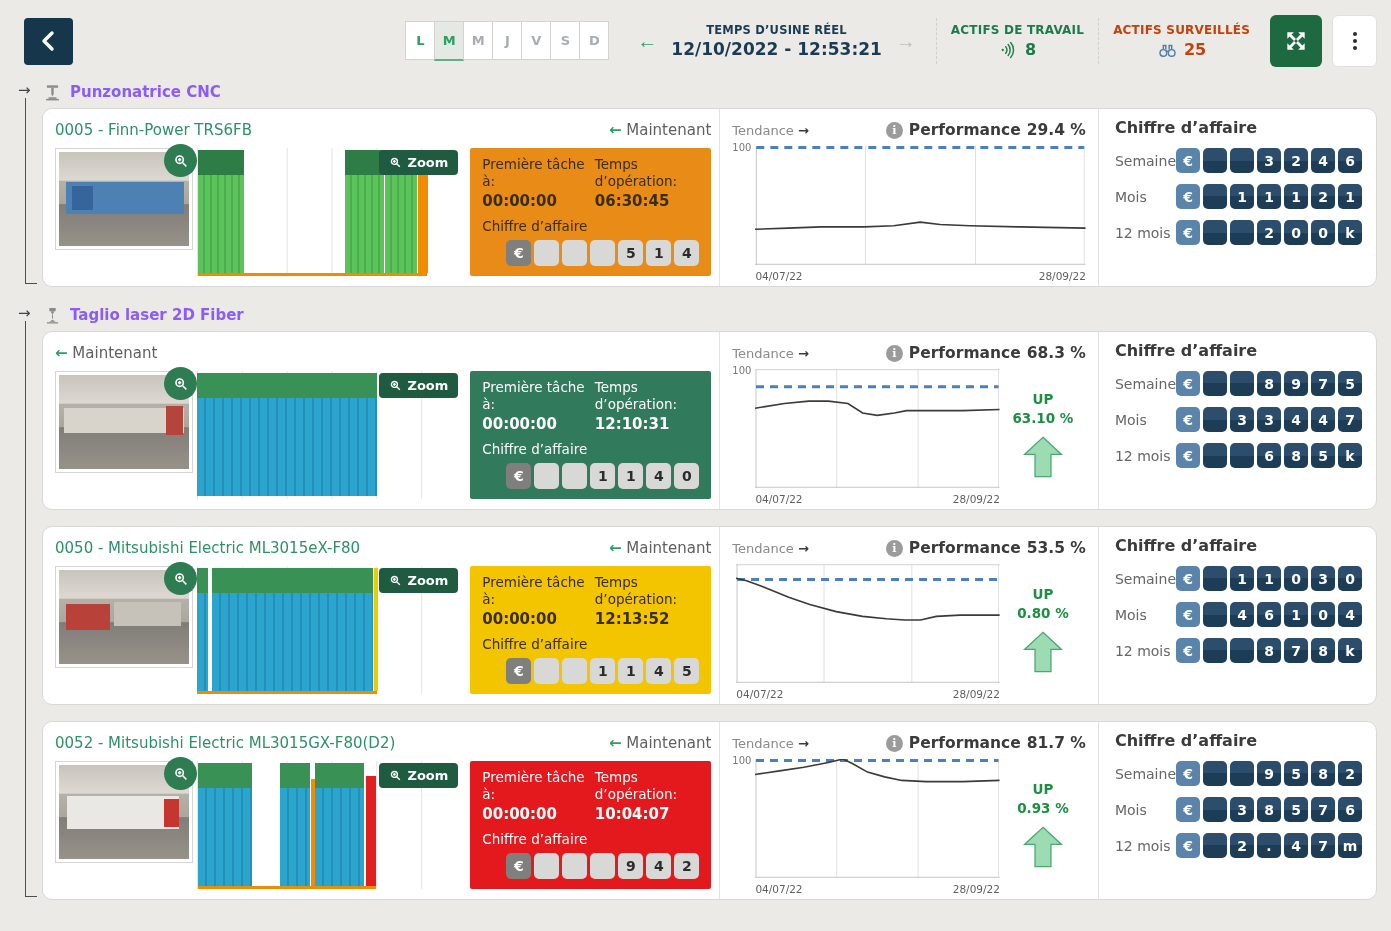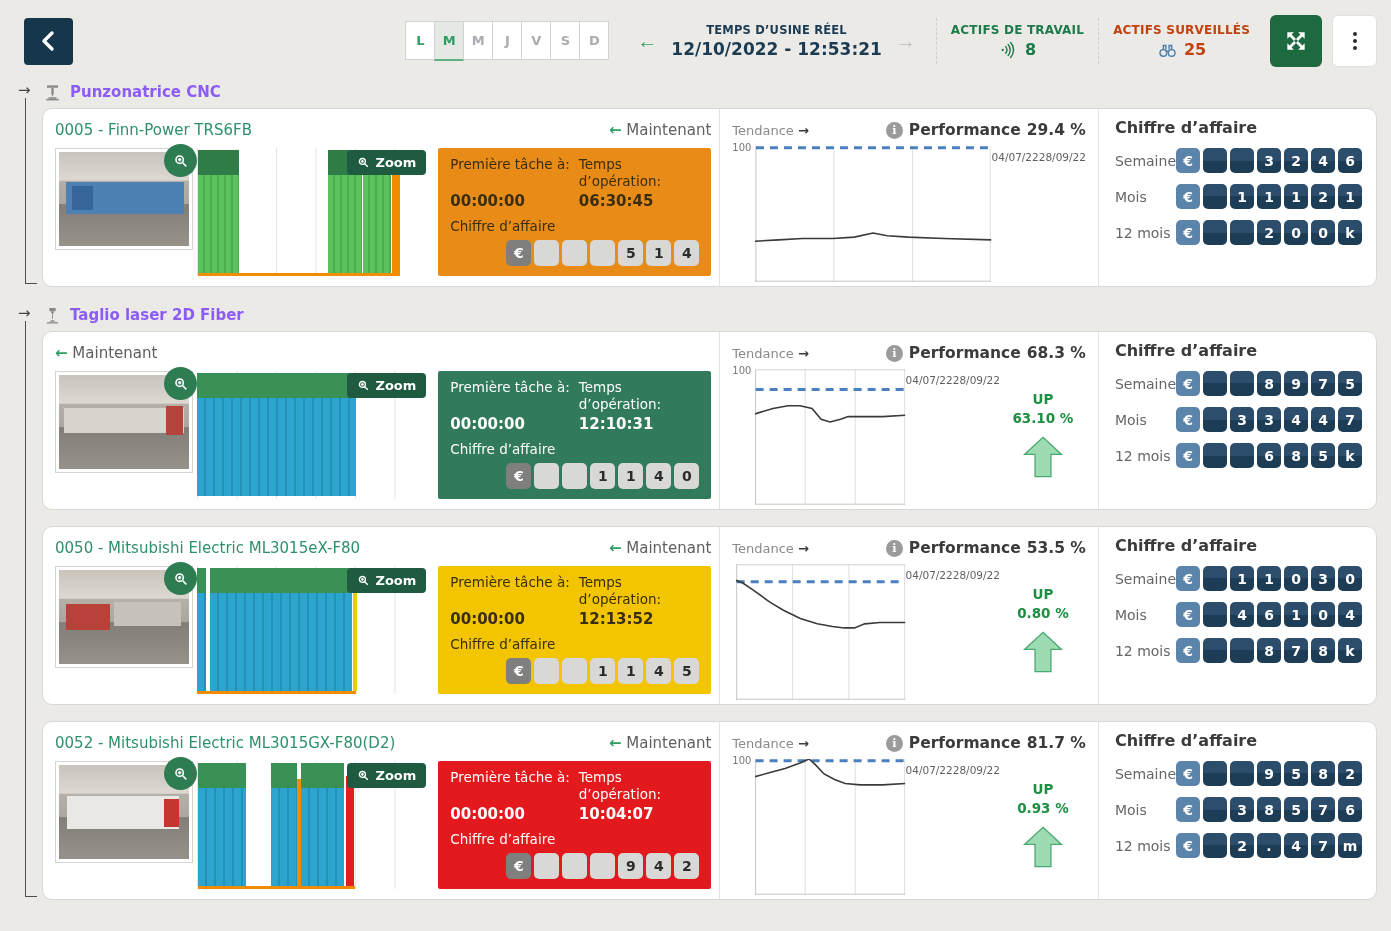--- a/index.html
+++ b/index.html
@@ -60,21 +60,21 @@
   .seg{position:absolute;top:2px;bottom:3px;}
   .seg-green{background:repeating-linear-gradient(90deg,#5cc25c 0 5px,#4bad4b 5px 7px);}
   .seg-cyan{background:repeating-linear-gradient(90deg,#2ba4ce 0 7px,#2390b7 7px 9px);}
   .seg-cap{position:absolute;left:0;right:0;top:0;height:20%;background:#3a9155;}
   .cap-green{background:#2e7d46;}
   .seg-orange{background:#ef8c00;top:14%;}
   .seg-red{background:#e02020;top:12%;}
   .seg-yellow{background:#e6cf00;}
   .seg-baseline{top:auto;bottom:0;height:3px;background:#ef8c00;}
   .zoom-btn{position:absolute;top:2px;right:8px;background:#1e5b41;color:#fff;border:none;border-radius:4px;display:flex;align-items:center;gap:5px;padding:5px 10px;font-size:13px;font-weight:bold;font-family:inherit;cursor:pointer;z-index:2;}
-  .status{width:273px;box-sizing:border-box;border-radius:2px;padding:8px 12px;display:flex;flex-direction:column;}
+  .status{width:241px;box-sizing:border-box;border-radius:2px;padding:8px 12px;display:flex;flex-direction:column;}
   .status-grid{display:grid;grid-template-columns:1fr 1fr;column-gap:8px;}
   .s-label{font-size:13.5px;line-height:1.25;}
   .s-value{font-size:15px;font-weight:bold;margin-top:2px;}
   .rev-label{margin-top:8px;}
   .status .odo{margin-top:5px;justify-content:flex-end;}
   .status-dark .s-label,.status-dark .s-value{color:#3a2e10;}
   .status-light .s-label,.status-light .s-value{color:#fdfdfd;}
   
   .odo{display:flex;gap:3px;}
   .odo-cell{width:25px;height:26px;border-radius:5px;display:flex;align-items:center;justify-content:center;font-weight:bold;font-size:14px;}
@@ -84,21 +84,21 @@
   .odo-navy .odo-euro{background:#5b84ab;}
   
   .trend{width:380px;box-sizing:border-box;border-left:1px solid #e3e3e1;border-right:1px solid #e3e3e1;padding:9px 12px 4px;display:flex;flex-direction:column;}
   .trend-head{display:flex;justify-content:space-between;align-items:center;height:24px;}
   .trend-label{font-size:13px;color:#8a8a8a;}
   .trend-arrow{color:#3b3b3b;font-weight:bold;}
   .perf{font-size:15.5px;font-weight:bold;color:#3b3b3b;display:flex;align-items:center;gap:6px;}
   .info-icon{width:17px;height:17px;border-radius:50%;background:#9b9b9b;color:#fff;font-size:11px;font-weight:bold;display:flex;align-items:center;justify-content:center;cursor:pointer;font-family:"DejaVu Serif","Liberation Serif",serif;}
   .trend-body{display:flex;flex:1;margin-top:4px;}
   .ylab{font-size:10px;color:#777;padding-right:4px;margin-top:-4px;}
-  .plot-wrap{flex:1;display:flex;flex-direction:row;}
+  .plot-wrap{flex:1;display:flex;flex-direction:column;}
   .plot{flex:1;position:relative;}
   .plot svg{position:absolute;inset:0;width:100%;height:100%;}
   .xlabels{display:flex;justify-content:space-between;font-size:10.5px;color:#5f5f5f;height:17px;align-items:flex-end;}
   .indicator{width:86px;display:flex;flex-direction:column;align-items:center;justify-content:center;gap:3px;}
   .indicator .dir,.indicator .delta{font-size:13.5px;font-weight:bold;}
   .indicator.up .dir,.indicator.up .delta{color:#1d8f42;}
   .indicator.down .dir,.indicator.down .delta{color:#e21f26;}
   .block-arrow{width:42px;height:52px;margin-top:2px;}
   .indicator.up .block-arrow polygon{fill:#9ddcb3;stroke:#4aa871;stroke-width:3;}
   .indicator.down .block-arrow{transform:rotate(180deg);}

